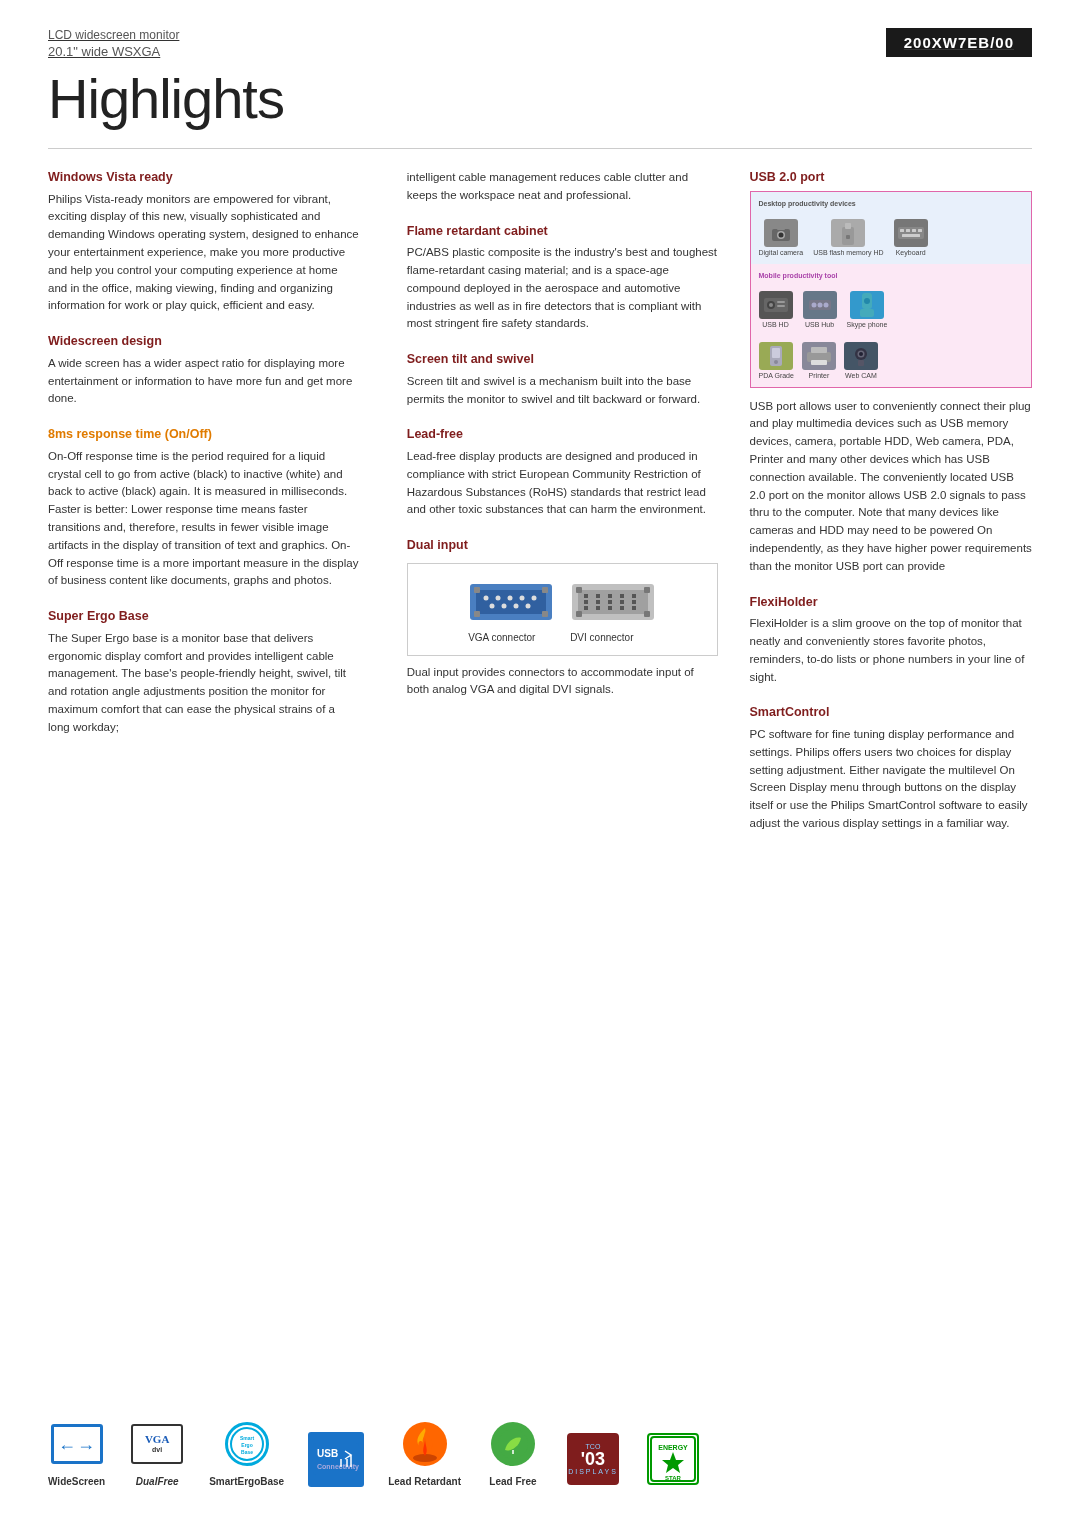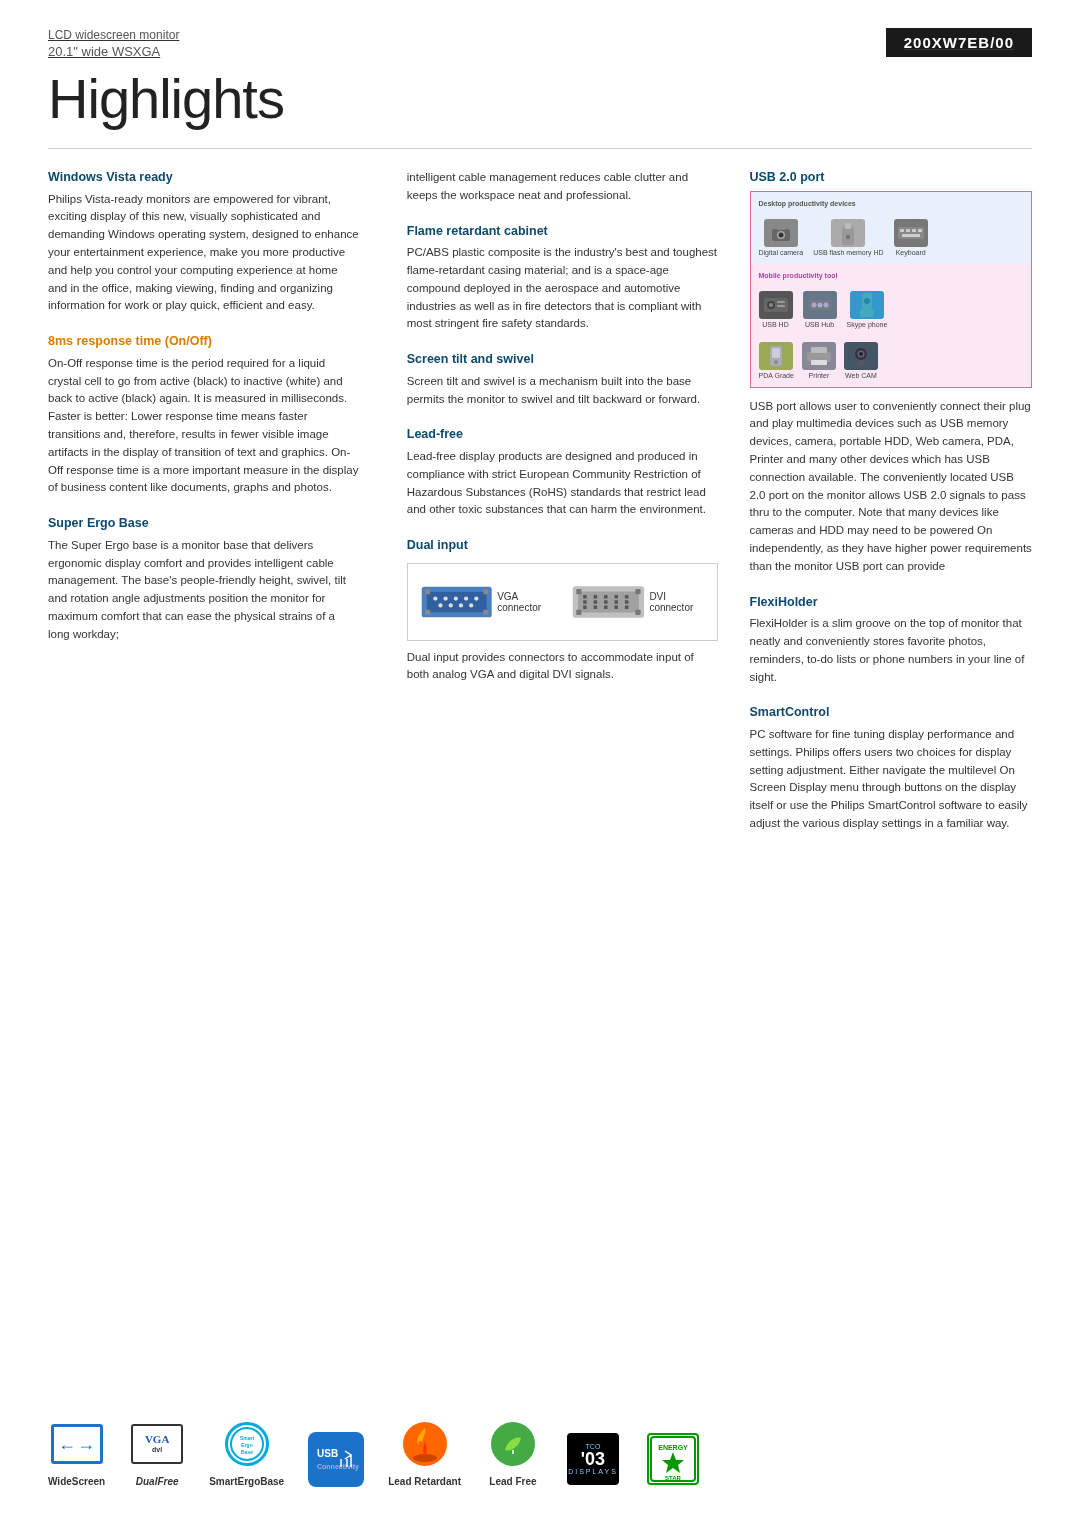--- a/index.html
+++ b/index.html
@@ -84,21 +84,21 @@
     .col-mid { flex: 1.1; margin-left: 16px; }
     .col-right { flex: 1; }
 
     .feature-block {
       margin-bottom: 18px;
     }
 
     .feature-title {
       font-size: 12.5px;
       font-weight: bold;
-      color: #0c4a6e;
+      color: #7f1d1d;
       margin-bottom: 4px;
       line-height: 1.4;
     }
 
     .feature-title.orange {
       color: #e07b00;
     }
 
     .feature-text {
       font-size: 11.5px;
@@ -112,22 +112,22 @@
       padding: 12px;
       margin: 8px 0 8px 0;
       display: flex;
       gap: 16px;
       align-items: center;
       justify-content: center;
     }
 
     .connector-block {
       display: flex;
-      flex-direction: row;
-      align-items: center;
+      flex-direction: column;
+      align-items: flex-start;
       gap: 4px;
     }
 
     .connector-label {
       font-size: 10px;
       color: #333;
     }
 
     
     .usb-img-area {
@@ -271,21 +271,21 @@
       justify-content: center;
       font-size: 8px;
       color: #00aadd;
       font-weight: bold;
     }
 
     .icon-usb {
       width: 56px;
       height: 55px;
       background: #1a73c8;
-      border-radius: 8px;
+      border-radius: 3px;
       display: flex;
       align-items: center;
       justify-content: center;
       color: #fff;
       font-size: 9px;
       font-weight: bold;
     }
 
     .icon-flame {
       width: 44px;
@@ -307,21 +307,21 @@
       display: flex;
       align-items: center;
       justify-content: center;
       color: #fff;
       font-size: 20px;
     }
 
     .icon-tco {
       width: 52px;
       height: 52px;
-      background: #000000;
+      background: #7f1d1d;
       border-radius: 4px;
       display: flex;
       align-items: center;
       justify-content: center;
       flex-direction: column;
       color: #fff;
     }
 
     .icon-energy {
       width: 52px;
@@ -372,20 +372,24 @@
 
   <div class="content-area">
 
     <div class="col col-left">
 
       <div class="feature-block">
         <div class="feature-title">Windows Vista ready</div>
         <div class="feature-text">Philips Vista-ready monitors are empowered for vibrant, exciting display of this new, visually sophisticated and demanding Windows operating system, designed to enhance your entertainment experience, make you more productive and help you control your computing experience at home and in the office, making viewing, finding and organizing information for work or play quick, efficient and easy.</div>
       </div>
 
+      <div class="feature-block">
+        <div class="feature-title">Widescreen design</div>
+        <div class="feature-text">A wide screen has a wider aspect ratio for displaying more entertainment or information to have more fun and get more done.</div>
+      </div>
 
       <div class="feature-block">
         <div class="feature-title orange">8ms response time (On/Off)</div>
         <div class="feature-text">On-Off response time is the period required for a liquid crystal cell to go from active (black) to inactive (white) and back to active (black) again. It is measured in milliseconds. Faster is better: Lower response time means faster transitions and, therefore, results in fewer visible image artifacts in the display of transition of text and graphics. On-Off response time is a more important measure in the display of business content like documents, graphs and photos.</div>
       </div>
 
       <div class="feature-block">
         <div class="feature-title">Super Ergo Base</div>
         <div class="feature-text">The Super Ergo base is a monitor base that delivers ergonomic display comfort and provides intelligent cable management. The base's people-friendly height, swivel, tilt and rotation angle adjustments position the monitor for maximum comfort that can ease the physical strains of a long workday;</div>
       </div>

